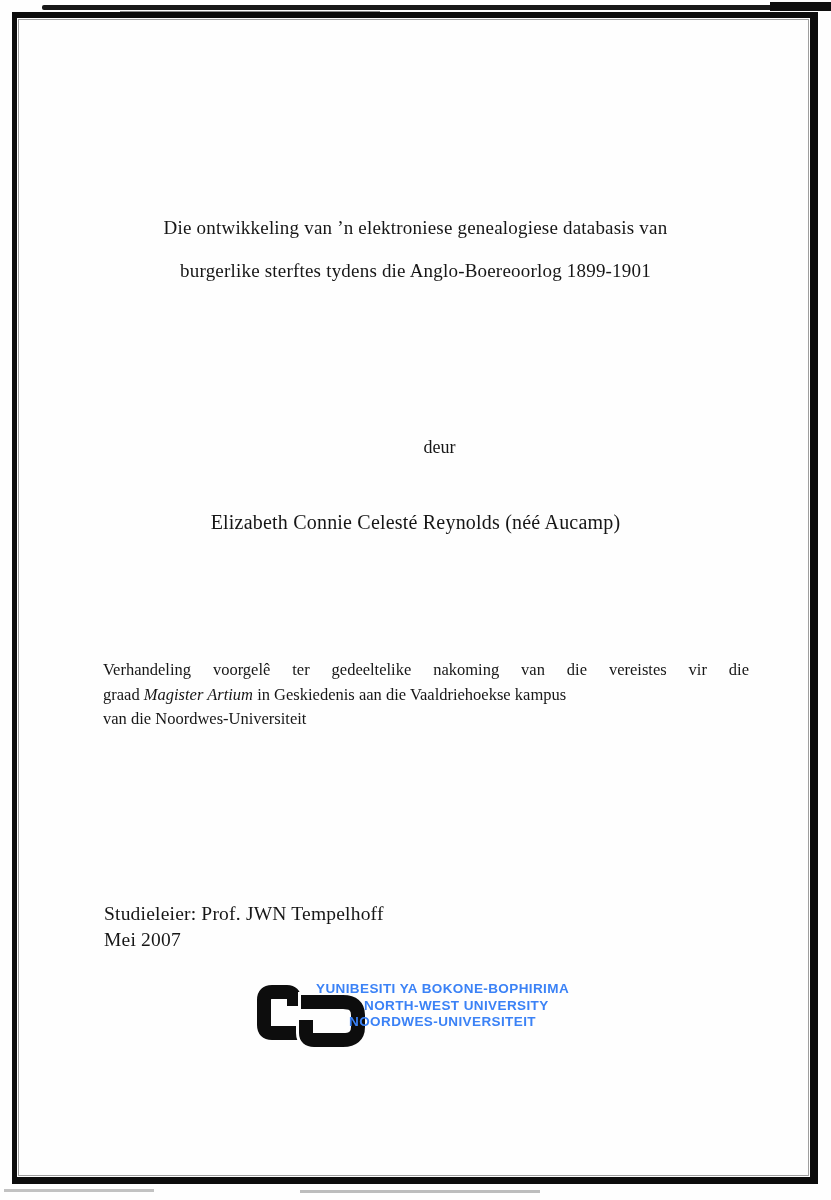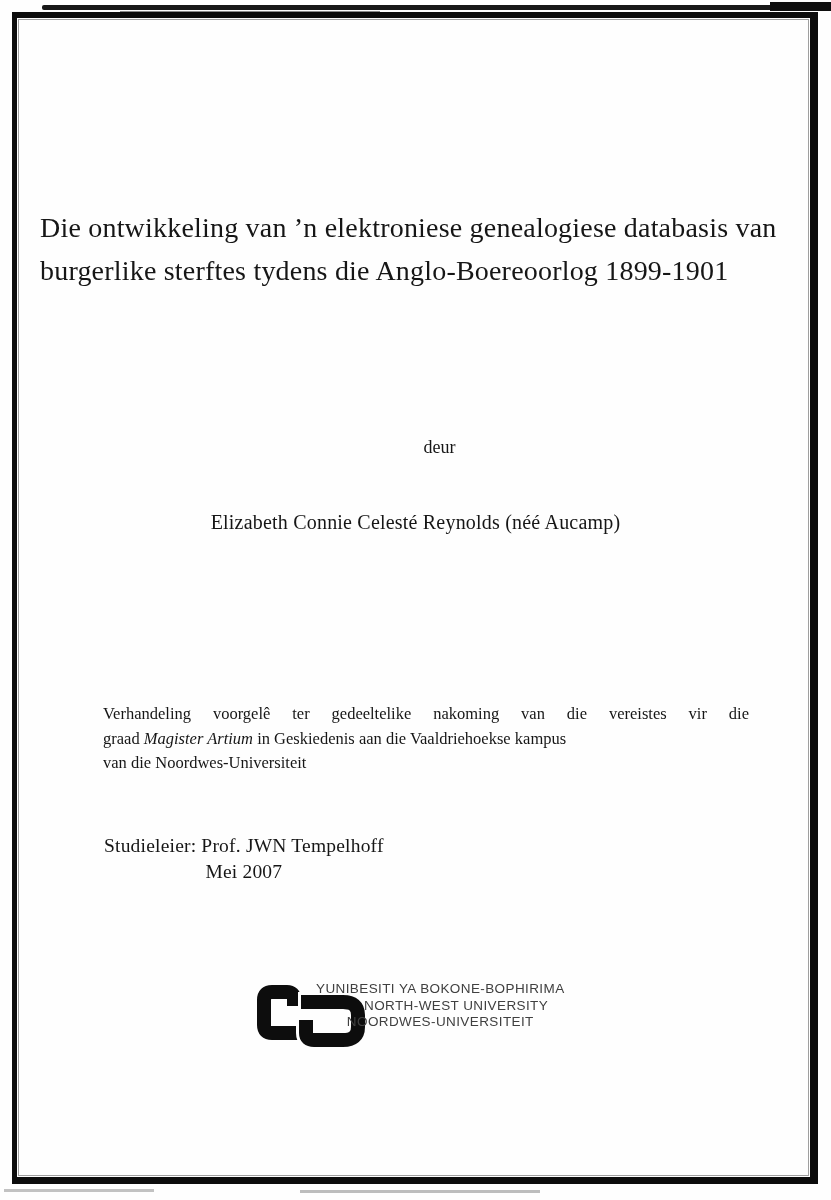--- a/index.html
+++ b/index.html
@@ -17,35 +17,35 @@
   .a5{left:4px;top:1189px;width:150px;height:3px;background:#c2c2c2;}
   
   .frame{
     position:absolute;left:12px;top:12px;width:806px;height:1172px;
     box-sizing:border-box;border:solid #0c0c0c;border-width:6px 8px 7px 5px;
   }
   .frame-inner{position:absolute;inset:1px;border:1px solid #9f9f9f;}
   
   .title{
     position:absolute;top:206px;left:40px;right:40px;
-    text-align:left;font-size:28px;line-height:43px;letter-spacing:.2px;
+    text-align:center;font-size:19px;line-height:43px;letter-spacing:.2px;
   }
   .byline{position:absolute;top:437px;left:0;right:0;text-align:center;font-size:18px;padding-left:48px;}
   .author{position:absolute;top:511px;left:0;right:0;text-align:center;font-size:20px;letter-spacing:.2px;}
   .statement{position:absolute;top:658px;left:103px;width:646px;font-size:16.5px;line-height:24.6px;}
-  .stmt-line1{text-align:justify;text-align-last:justify;margin-top:44px;}
+  .stmt-line1{text-align:justify;text-align-last:justify;}
   .italic{font-style:italic;}
-  .supervisor-block{position:absolute;top:833px;left:104px;font-size:19.5px;line-height:26px;letter-spacing:.2px;text-align:center;}
+  .supervisor-block{position:absolute;top:901px;left:104px;font-size:19.5px;line-height:26px;letter-spacing:.2px;}
   
   .logo{position:absolute;top:975px;left:254px;width:330px;height:80px;}
   .logo-mark{position:absolute;left:0;top:0;}
   .logo-text{
     position:absolute;left:62px;top:6px;white-space:nowrap;
-    font-family:"Liberation Sans",sans-serif;font-weight:400;
-    font-size:13.5px;line-height:16.5px;letter-spacing:.4px;color:#404040;
+    font-family:"Liberation Sans",sans-serif;font-weight:700;
+    font-size:13.5px;line-height:16.5px;letter-spacing:.4px;color:#3b82f6;
   }
   .lt2{margin-left:48px;}
   .lt3{text-align:center;}
 </style>
 </head>
 <body>
 
 <div class="page">
 
   <div class="artifact a1"></div>

